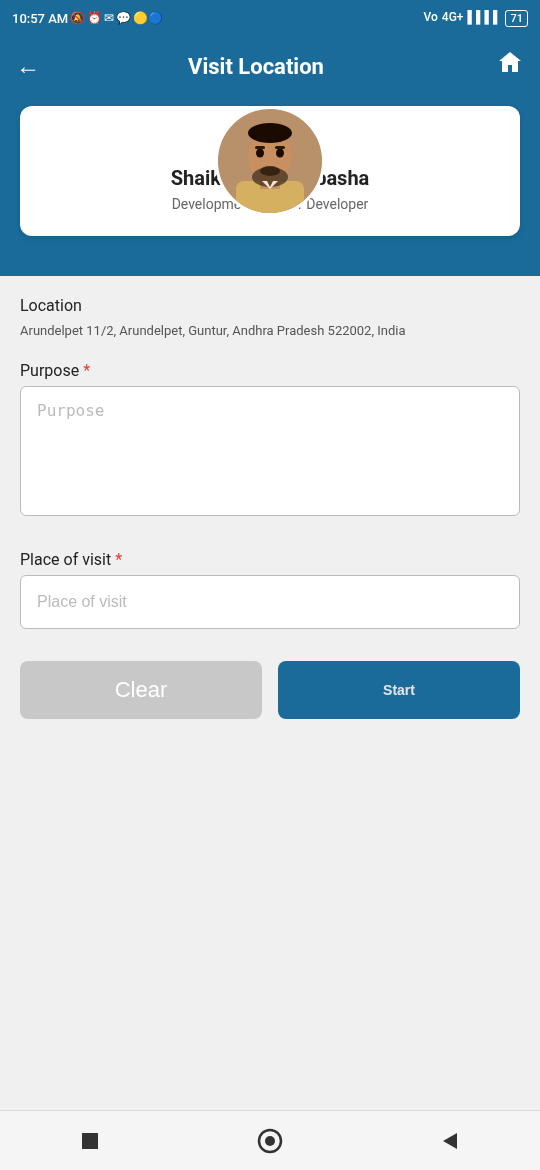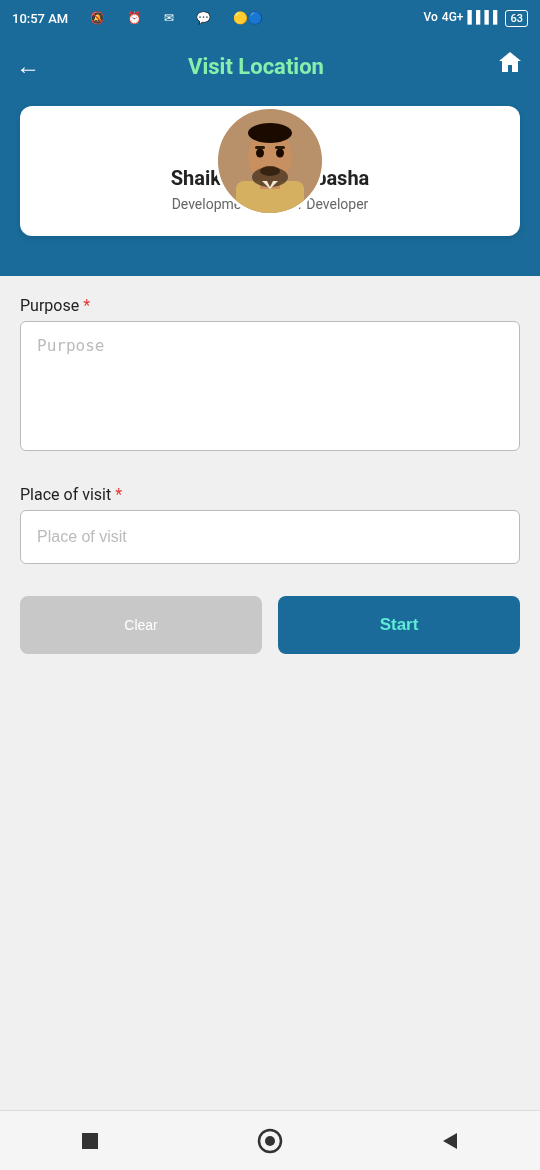--- a/index.html
+++ b/index.html
@@ -18,21 +18,21 @@
       background: #1a6b9a;
       height: 36px;
       display: flex;
       align-items: center;
       justify-content: space-between;
       padding: 0 12px;
       color: white;
       font-size: 13px;
       font-weight: 500;
     }
-    .status-left { display: flex; align-items: center; gap: 22px; }
+    .status-left { display: flex; align-items: center; gap: 2px; }
     .status-right { display: flex; gap: 4px; font-size: 12px; }
 
     
     .nav-bar {
       background: #1a6b9a;
       height: 60px;
       display: flex;
       align-items: center;
       padding: 0 16px;
       color: white;
@@ -40,21 +40,21 @@
     .nav-back {
       font-size: 24px;
       color: white;
       cursor: pointer;
       margin-right: 16px;
     }
     .nav-title {
       flex: 1;
       font-size: 22px;
       font-weight: bold;
-      color: #86efac;
+      color: #ffffff;
       text-align: center;
       margin-right: 40px;
     }
     .nav-home {
       font-size: 26px;
       color: white;
       cursor: pointer;
     }
 
     
@@ -164,34 +164,34 @@
       display: flex;
       gap: 16px;
       margin-top: 10px;
     }
     .btn-clear {
       flex: 1;
       height: 58px;
       background: #c8c8c8;
       border: none;
       border-radius: 8px;
-      font-size: 14px;
+      font-size: 22px;
       font-weight: 500;
       color: #fff;
       cursor: pointer;
     }
     .btn-start {
       flex: 1;
       height: 58px;
       background: #1a6b9a;
       border: none;
       border-radius: 8px;
-      font-size: 17px;
+      font-size: 14px;
       font-weight: bold;
-      color: #5eead4;
+      color: #e5e5e5;
       cursor: pointer;
     }
 
     
     .bottom-nav {
       position: absolute;
       bottom: 0;
       left: 0;
       width: 100%;
       height: 60px;
@@ -227,21 +227,21 @@
     <span style="font-size:12px;">⏰</span>
     <span style="font-size:12px;">✉</span>
     <span style="font-size:12px;">💬</span>
     <span style="font-size:12px;">🟡🔵</span>
   </div>
   <div class="status-right">
     <span>Vo</span>
     <span>4G+</span>
     <span>▌▌▌▌</span>
     <span style="border:1.5px solid white; border-radius:3px; padding:1px 4px; font-size:11px;">
-      <span>63</span>
+      <span>71</span>
     </span>
   </div>
 </div>
 
 <div class="nav-bar">
   <span class="nav-back">←</span>
   <span class="nav-title">Visit Location</span>
   <span class="nav-home">
     <svg width="28" height="28" viewBox="0 0 28 28" fill="white">
       <path d="M14 3L3 12h3v11h6v-7h4v7h6V12h3L14 3z"></path>
@@ -284,20 +284,24 @@
     </div>
 
     <div class="profile-card">
       <div class="profile-name">Shaik Mohiddin basha</div>
       <div class="profile-role">Development  , Senior Developer</div>
     </div>
   </div>
 
   <div class="content-area">
 
+    <div style="margin-bottom: 16px;">
+      <div class="field-label">Location</div>
+      <div class="location-address">Arundelpet 11/2, Arundelpet, Guntur, Andhra Pradesh 522002, India</div>
+    </div>
 
     <div>
       <div class="field-label">
         <span>Purpose</span>
         <span class="required-star">*</span>
       </div>
       <textarea class="textarea-input" placeholder="Purpose" style=""></textarea>
     </div>
 
     <div>

